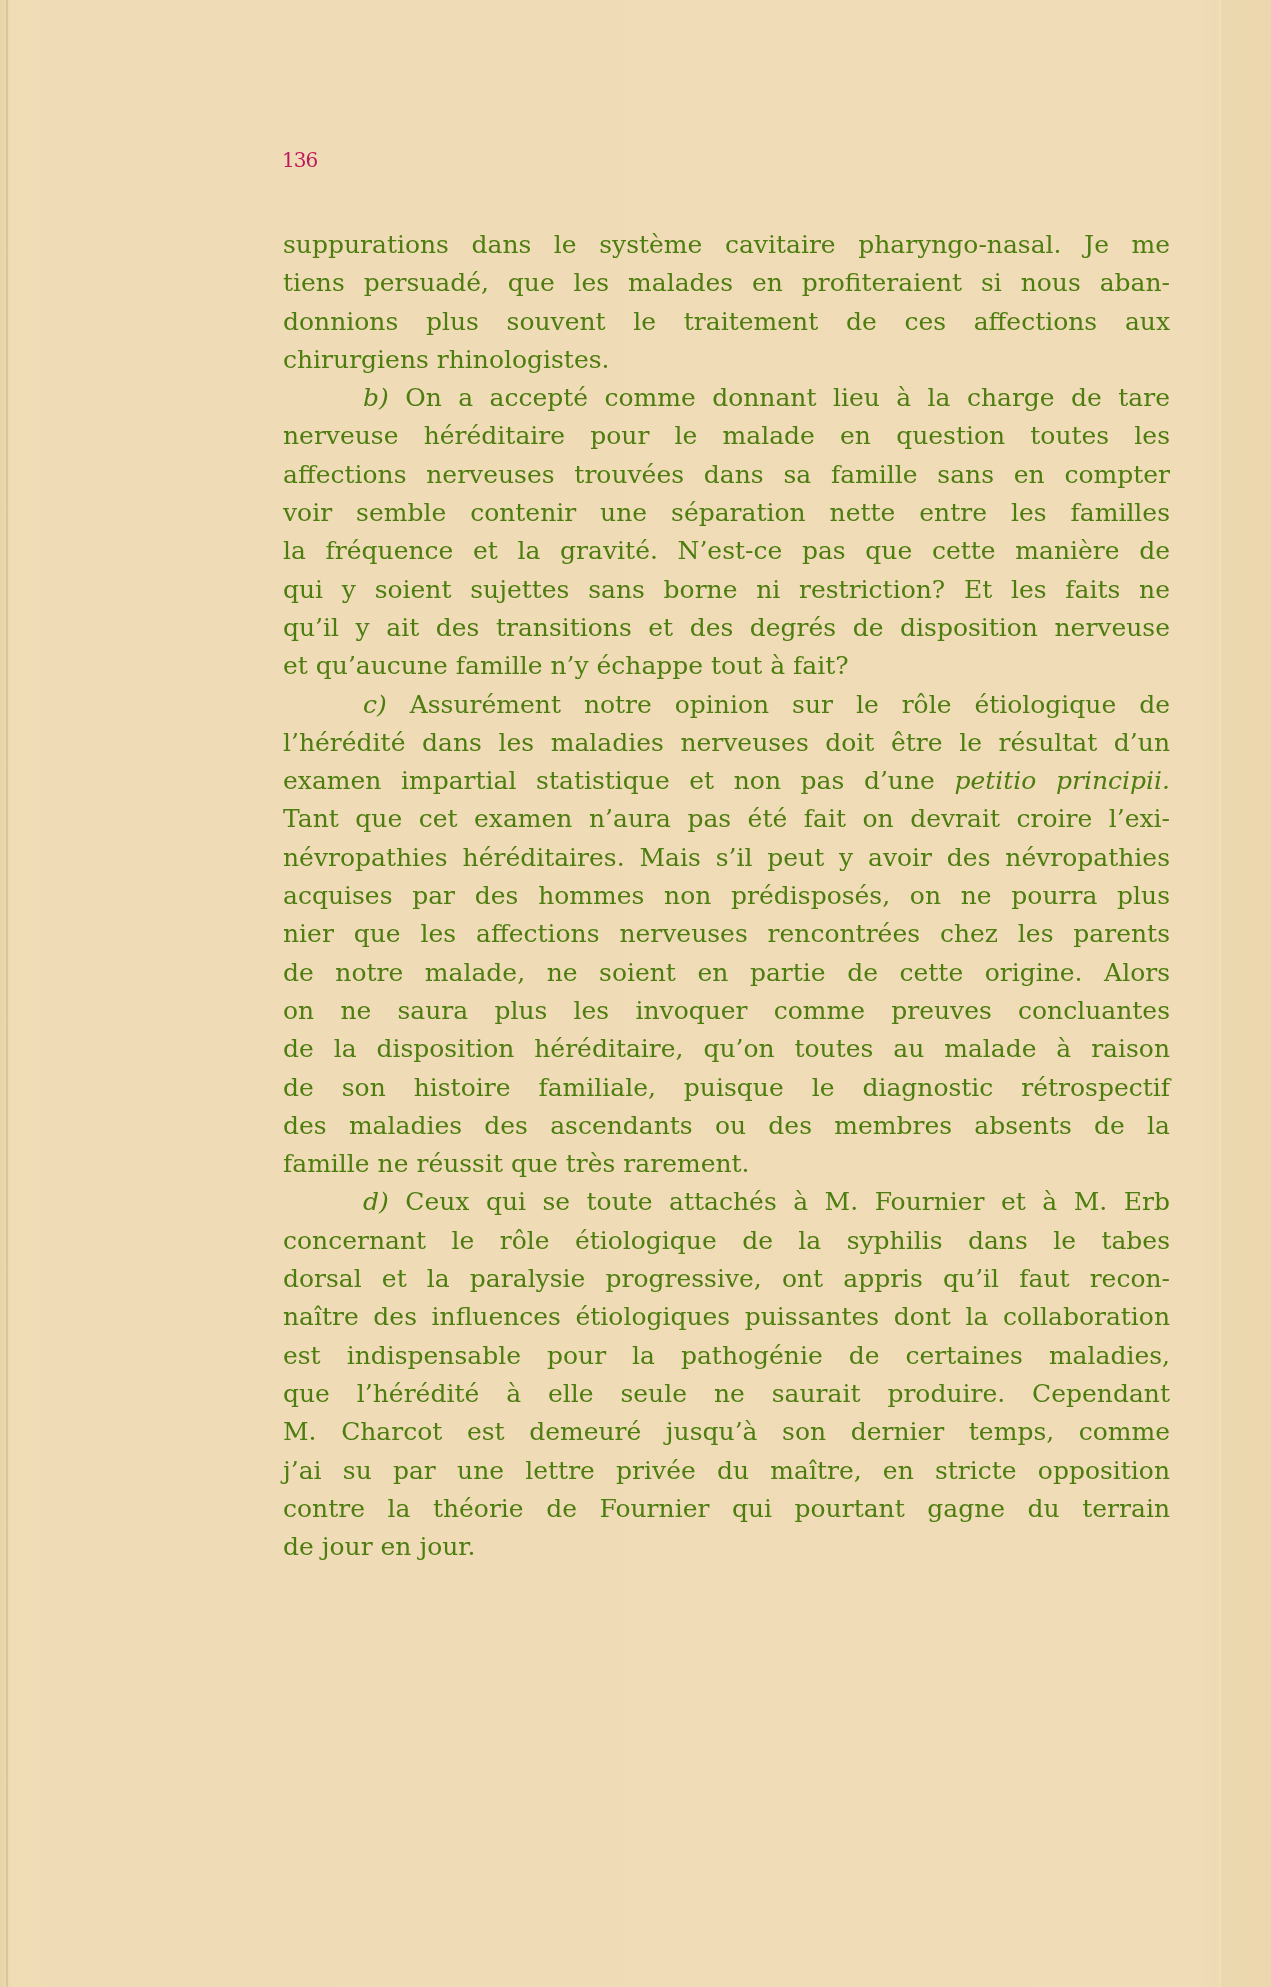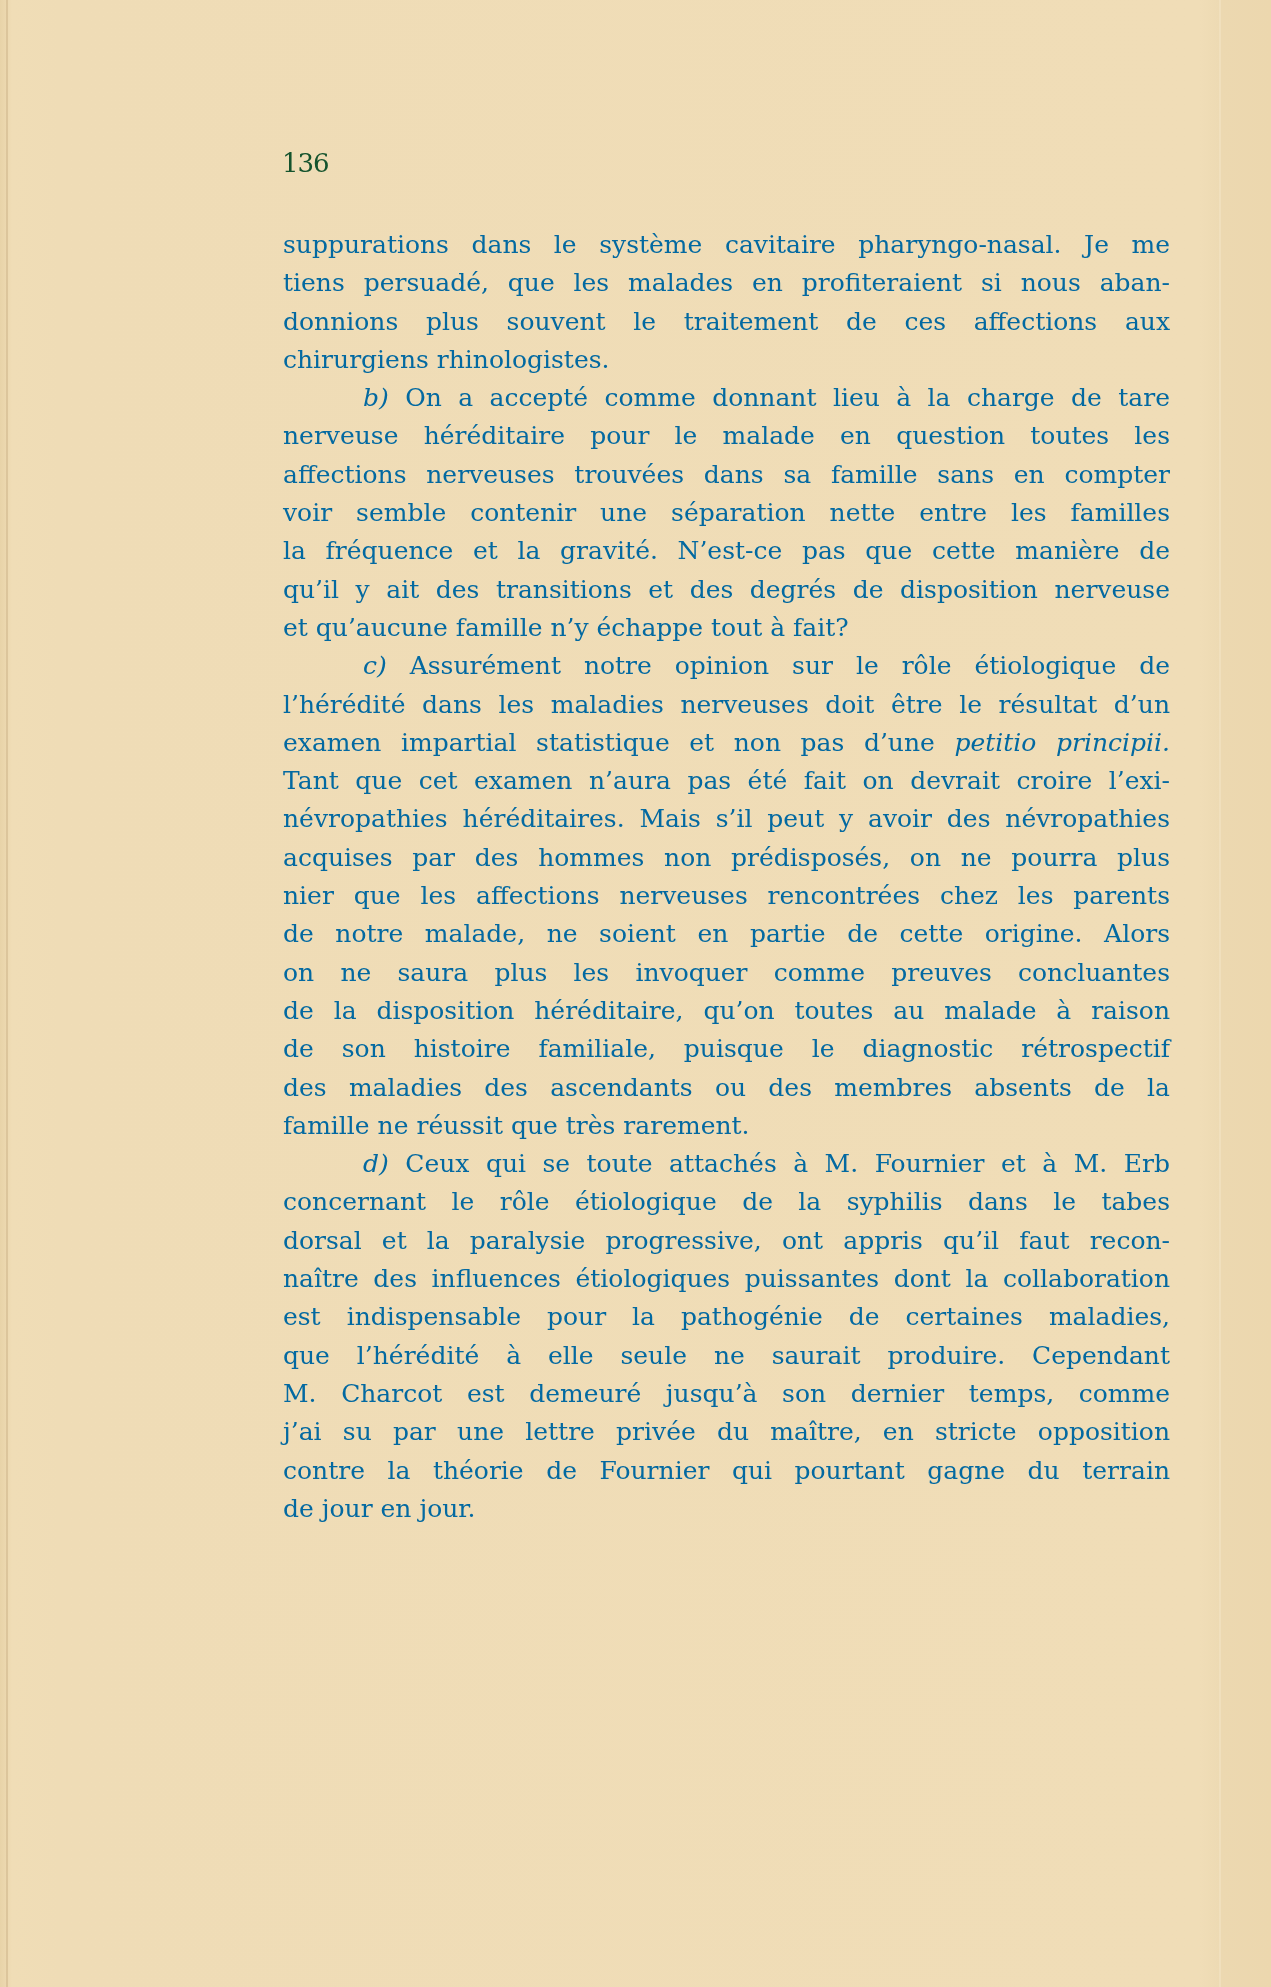--- a/index.html
+++ b/index.html
@@ -26,39 +26,39 @@
       left: 6px;
       top: 0;
       width: 2px;
       height: 1987px;
       background: rgba(170, 140, 95, 0.25);
     }
     .page-number {
       position: absolute;
       left: 282px;
       top: 148px;
-      font-size: 26px;
+      font-size: 20px;
       letter-spacing: -1px;
-      color: #14532d;
+      color: #be185d;
     }
     .text-block {
       position: absolute;
       left: 283px;
       top: 226px;
       width: 887px;
     }
     .line {
       height: 38.3px;
       line-height: 38.3px;
       font-size: 25px;
       white-space: nowrap;
       text-align: justify;
       text-align-last: justify;
       letter-spacing: 0px;
-      color: #0369a1;
+      color: #4d7c0f;
     }
     .line.last {
       text-align-last: left;
     }
     .line.indent {
       padding-left: 80px;
     }
     .line i, .italic {
       font-style: italic;
     }
@@ -79,20 +79,21 @@
     <div class="line">donnions plus souvent le traitement de ces affections aux</div>
     <div class="line last">chirurgiens rhinologistes.</div>
   </div>
 
   <div>
     <div class="line indent"><span class="italic">b)</span> <span>On a accepté comme donnant lieu à la charge de tare</span></div>
     <div class="line">nerveuse héréditaire pour le malade en question toutes les</div>
     <div class="line">affections nerveuses trouvées dans sa famille sans en compter</div>
     <div class="line">voir semble contenir une séparation nette entre les familles</div>
     <div class="line">la fréquence et la gravité. N’est-ce pas que cette manière de</div>
+    <div class="line">qui y soient sujettes sans borne ni restriction? Et les faits ne</div>
     <div class="line">qu’il y ait des transitions et des degrés de disposition nerveuse</div>
     <div class="line last">et qu’aucune famille n’y échappe tout à fait?</div>
   </div>
 
   <div>
     <div class="line indent"><span class="italic">c)</span> <span>Assurément notre opinion sur le rôle étiologique de</span></div>
     <div class="line">l’hérédité dans les maladies nerveuses doit être le résultat d’un</div>
     <div class="line"><span>examen impartial statistique et non pas d’une</span> <span class="italic">petitio principii.</span></div>
     <div class="line">Tant que cet examen n’aura pas été fait on devrait croire l’exi-</div>
     <div class="line">névropathies héréditaires. Mais s’il peut y avoir des névropathies</div>

